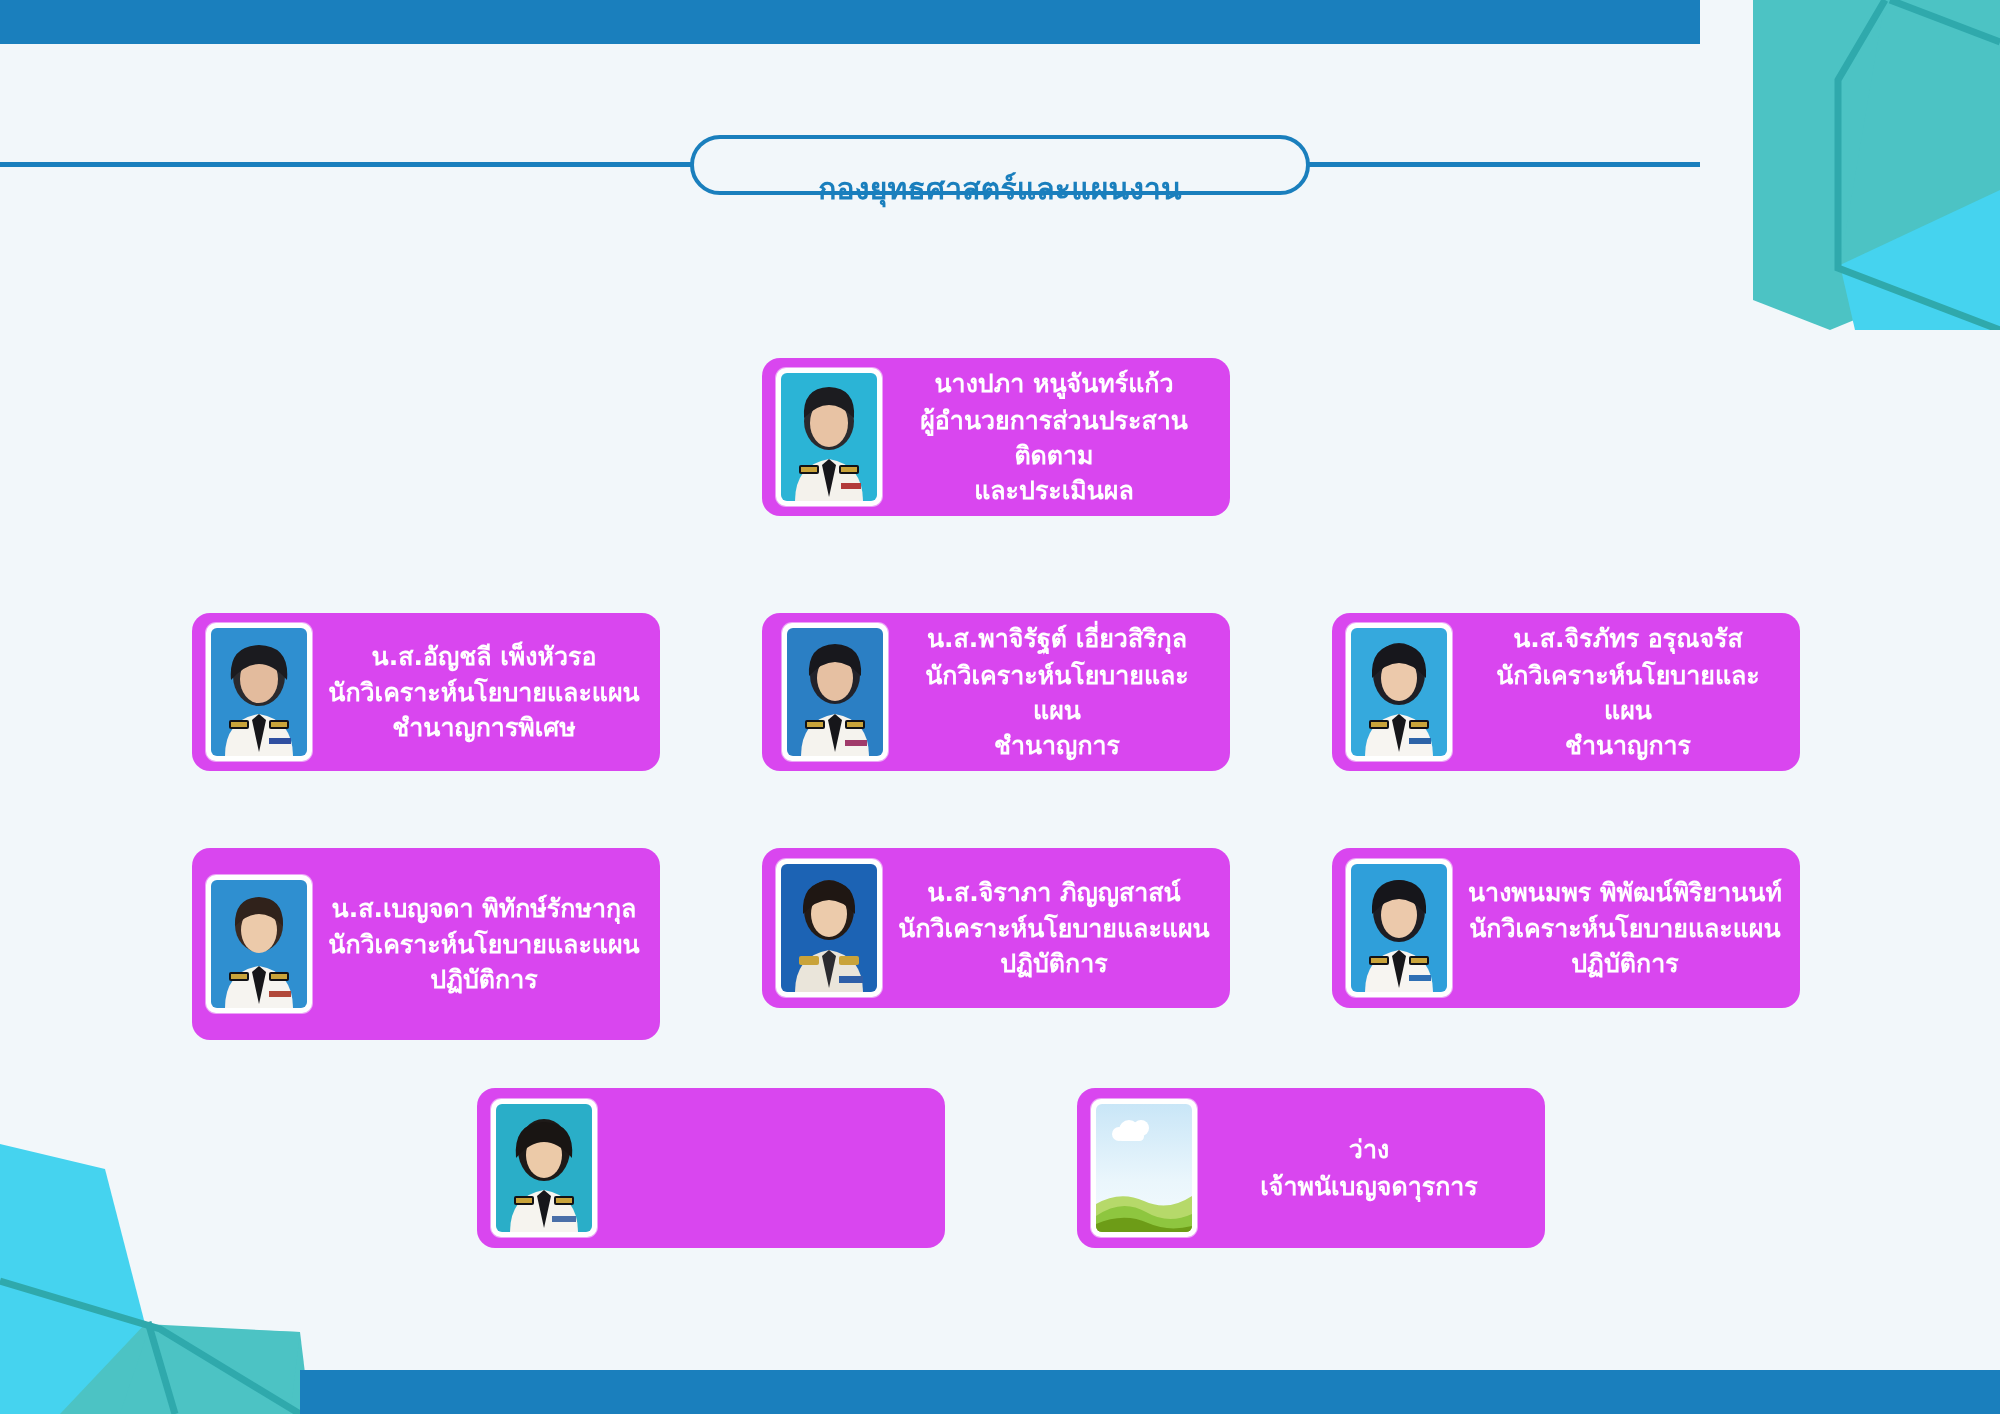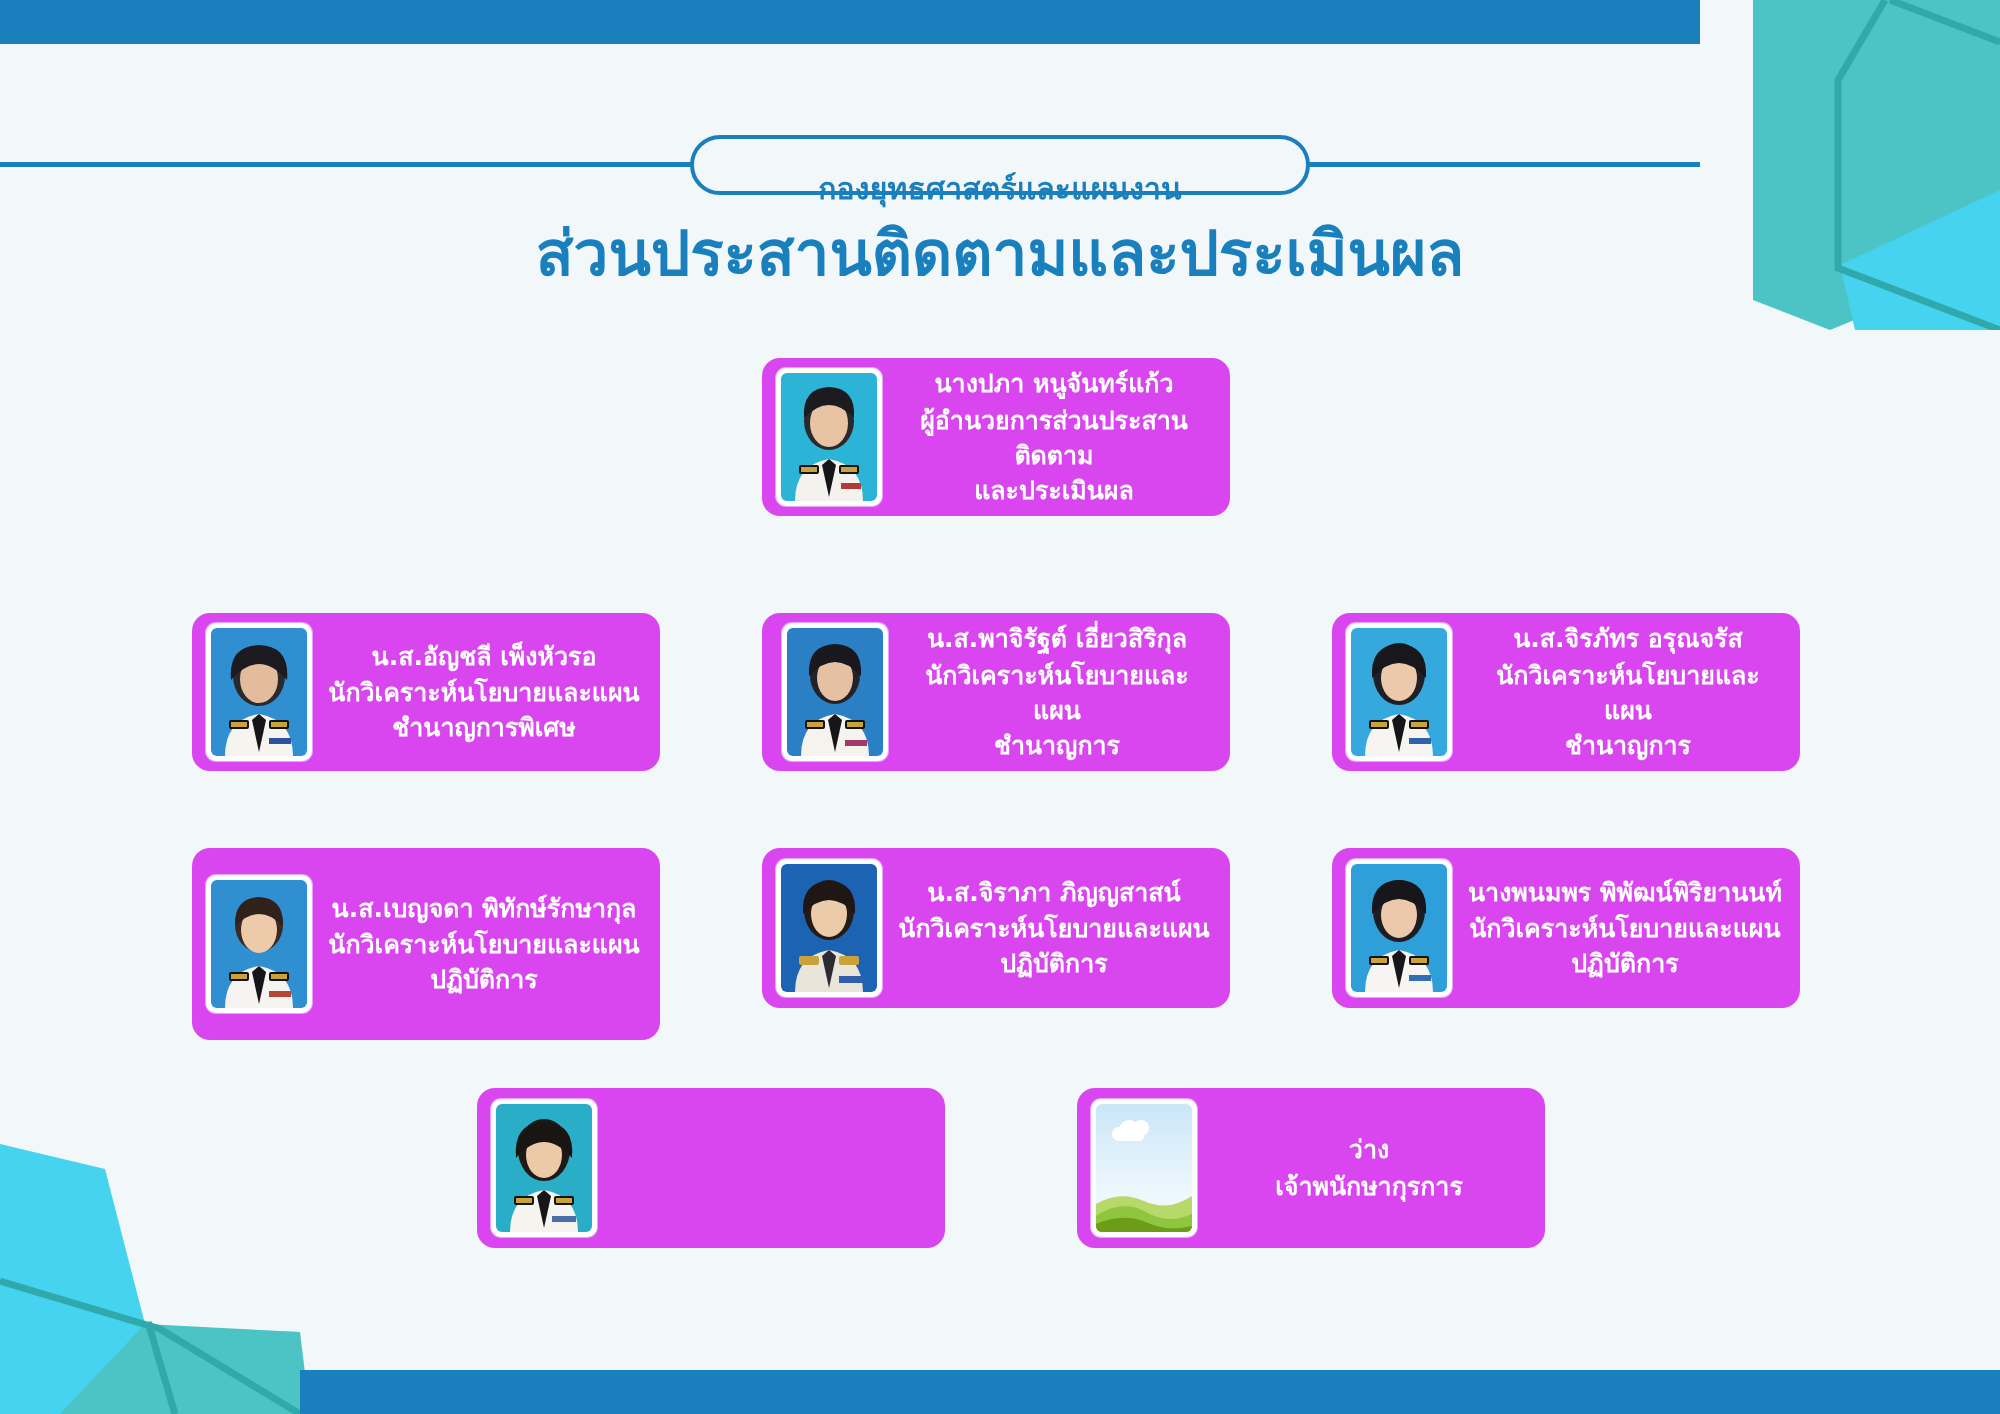--- a/index.html
+++ b/index.html
@@ -175,21 +175,20 @@
     </svg>
   </div>
 
   <div class="bar-top"></div>
   <div class="bar-bottom"></div>
 
   <div class="header-rule"></div>
   <div class="header-pill">
     <span>กองยุทธศาสตร์และแผนงาน</span>
   </div>
-  <h1 class="page-title">ส่วนประสานติดตามและประเมินผล</h1>
 
   <div class="chart">
 
     <div class="card lead">
       <div class="photo-frame">
         <svg width="96" height="128" viewBox="0 0 96 128">
           <rect width="96" height="128" fill="#2bb4d6"></rect>
           <ellipse cx="48" cy="48" rx="25" ry="29" fill="#2a2a2e"></ellipse>
           <ellipse cx="48" cy="50" rx="19" ry="24" fill="#e8c3a4"></ellipse>
           <path d="M23 45 q25 -26 50 0 q2 -30 -25 -31 q-27 1 -25 31z" fill="#1c1c20"></path>
@@ -380,18 +379,18 @@
             <circle cx="23" cy="30" r="7"></circle>
             <rect x="22" y="28" width="26" height="9" rx="4.5"></rect>
           </g>
           <path d="M0 100 q24 -14 48 -3 q24 11 48 -5 v36 H0z" fill="#b6d96a"></path>
           <path d="M0 112 q26 -18 50 -4 q22 13 46 2 v18 H0z" fill="#8ec63f"></path>
           <path d="M0 120 q28 -12 52 -1 q20 9 44 3 v6 H0z" fill="#6d9c17"></path>
         </svg>
       </div>
       <div class="card-text">
         <div class="card-name">ว่าง</div>
-        <div class="card-role">เจ้าพนักษากุรการ</div>
+        <div class="card-role">เจ้าพนัเบญจดาุรการ</div>
       </div>
     </div>
 
   </div>
 </div>
 
 </body></html>

